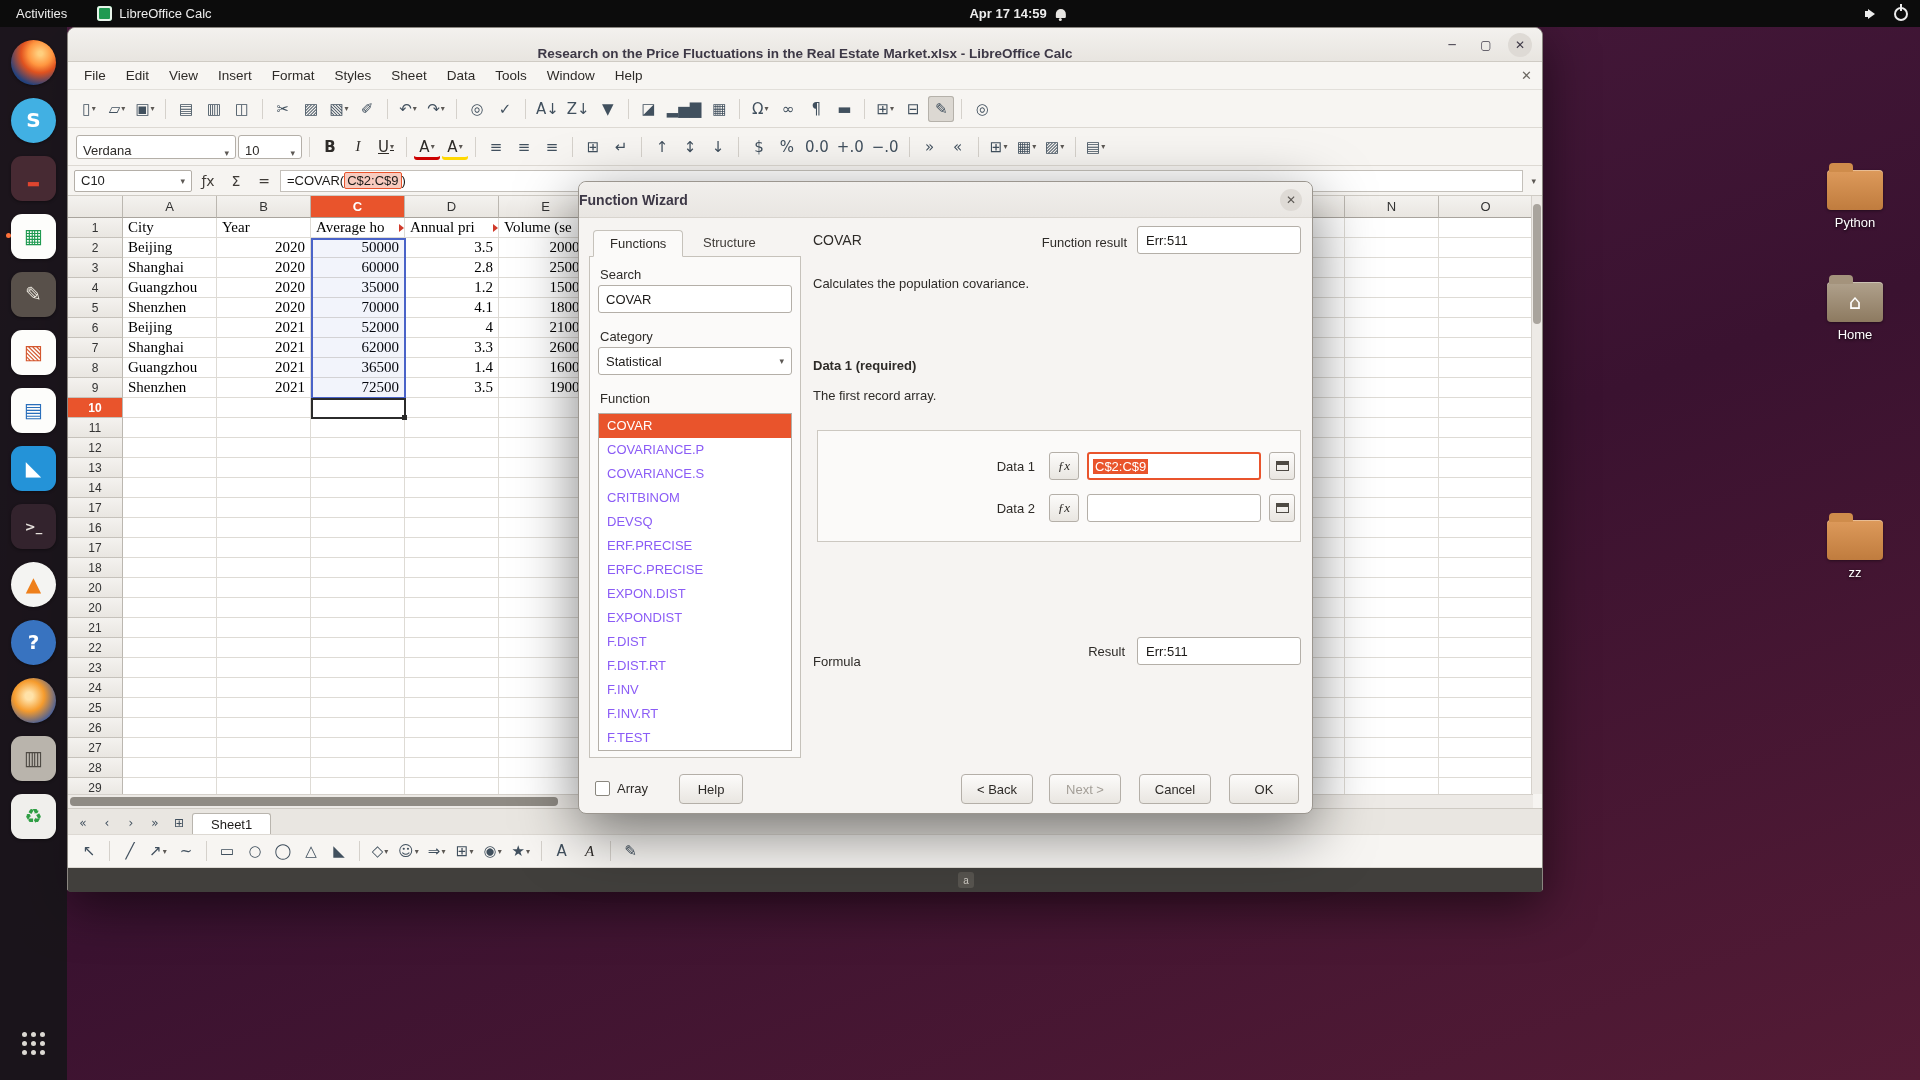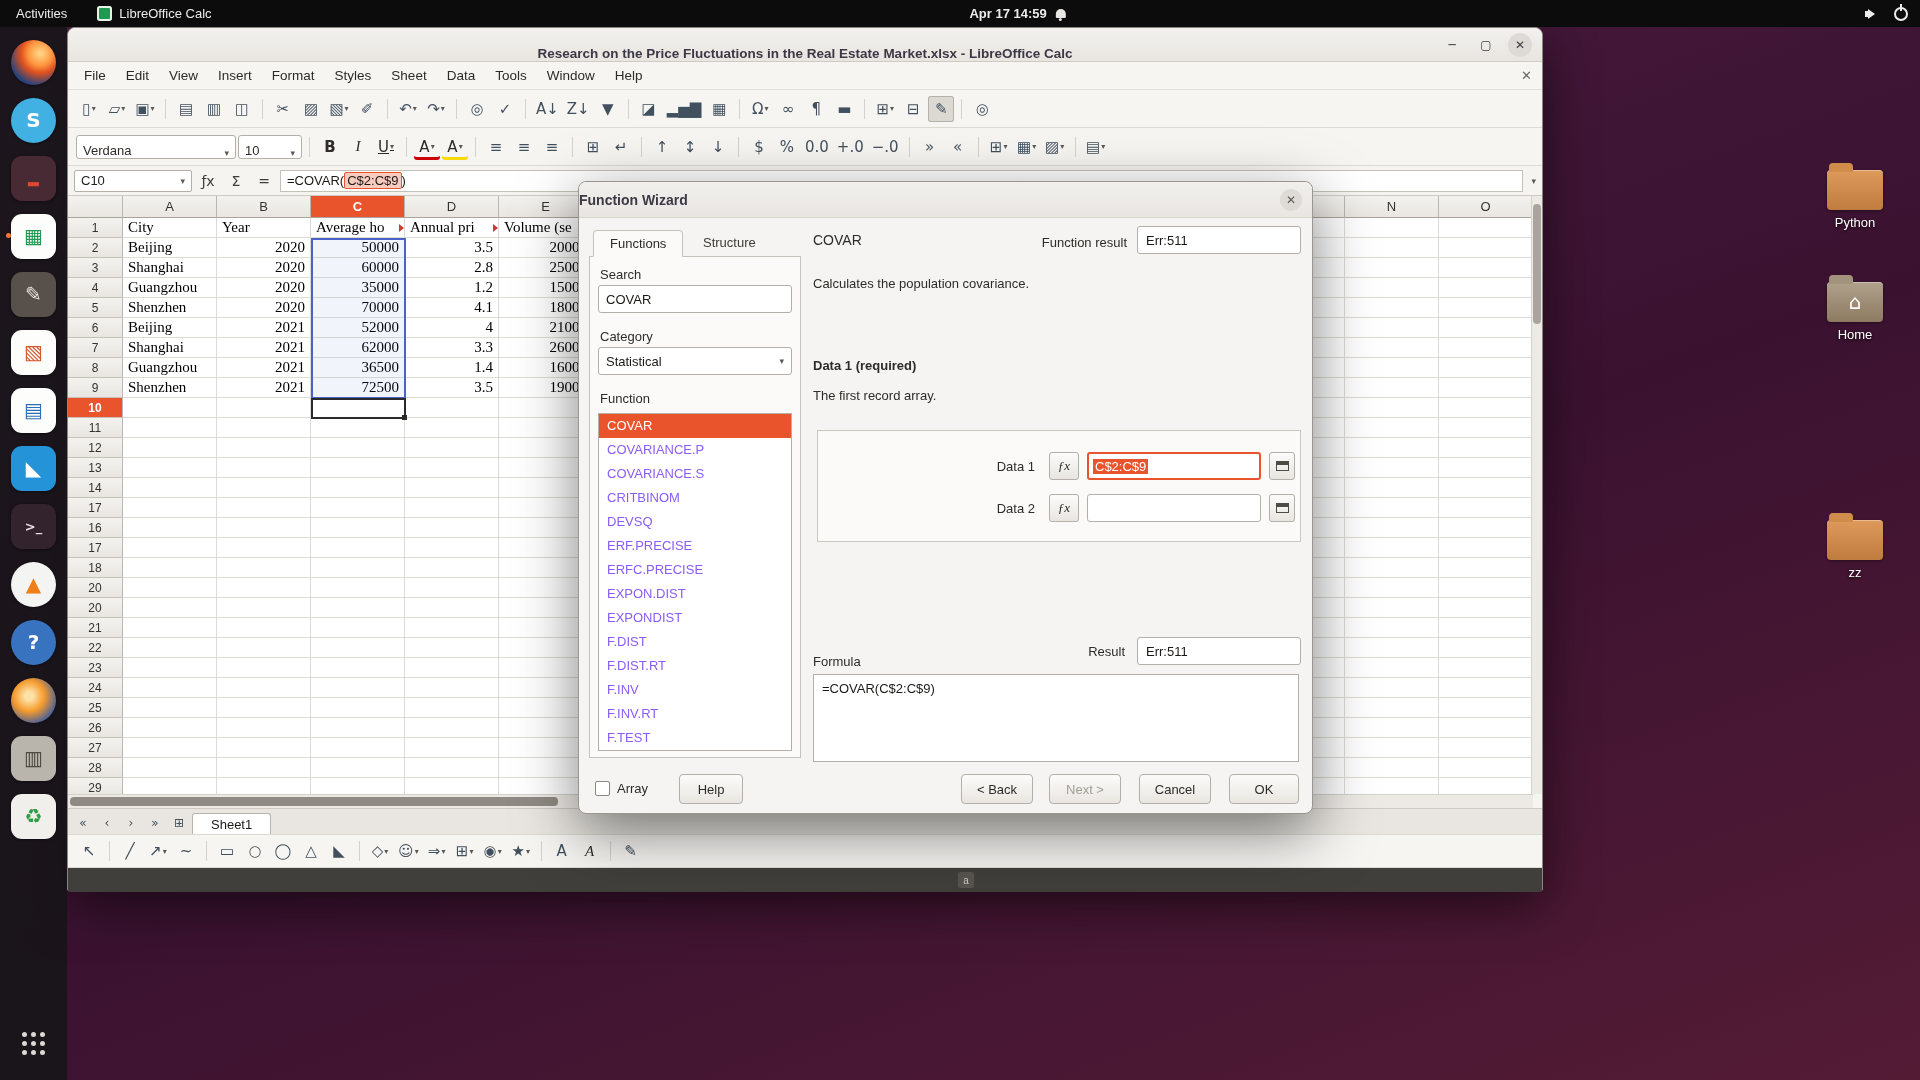--- a/index.html
+++ b/index.html
@@ -979,23 +979,20 @@
       <span data-name="data2-value"></span>
     </div>
     <span class="shrinkbtn" style="left:690px; top:312px;" data-name="data2-shrink-button">
         <span class="shrink-ic" data-name="shrink-icon"></span>
       </span>
 
     <span class="d-lab" style="left:430px; top:462px; width:116px; text-align:right;" data-name="result-label">Result</span>
     <div class="d-box" style="left:558px; top:455px; width:164px; height:28px;" data-name="result-box">Err:511</div>
 
     <span class="d-lab" style="left:234px; top:472px;" data-name="formula-label">Formula</span>
-    <div class="formulabox" data-name="formula-preview-box">
-      <span data-name="formula-preview-text">=COVAR(C$2:C$9)</span>
-    </div>
 
     <span class="chk" data-name="array-checkbox"></span>
     <span class="chklab" data-name="array-checkbox-label">Array</span>
     <span class="dbtn" style="left:100px; width:64px;" data-name="help-button">Help</span>
     <span class="dbtn" style="left:382px; width:72px;" data-name="back-button">&lt; Back</span>
     <span class="dbtn dis" style="left:470px; width:72px;" data-name="next-button">Next &gt;</span>
     <span class="dbtn" style="left:560px; width:72px;" data-name="cancel-button">Cancel</span>
     <span class="dbtn" style="left:650px; width:70px;" data-name="ok-button">OK</span>
   </div>
 

